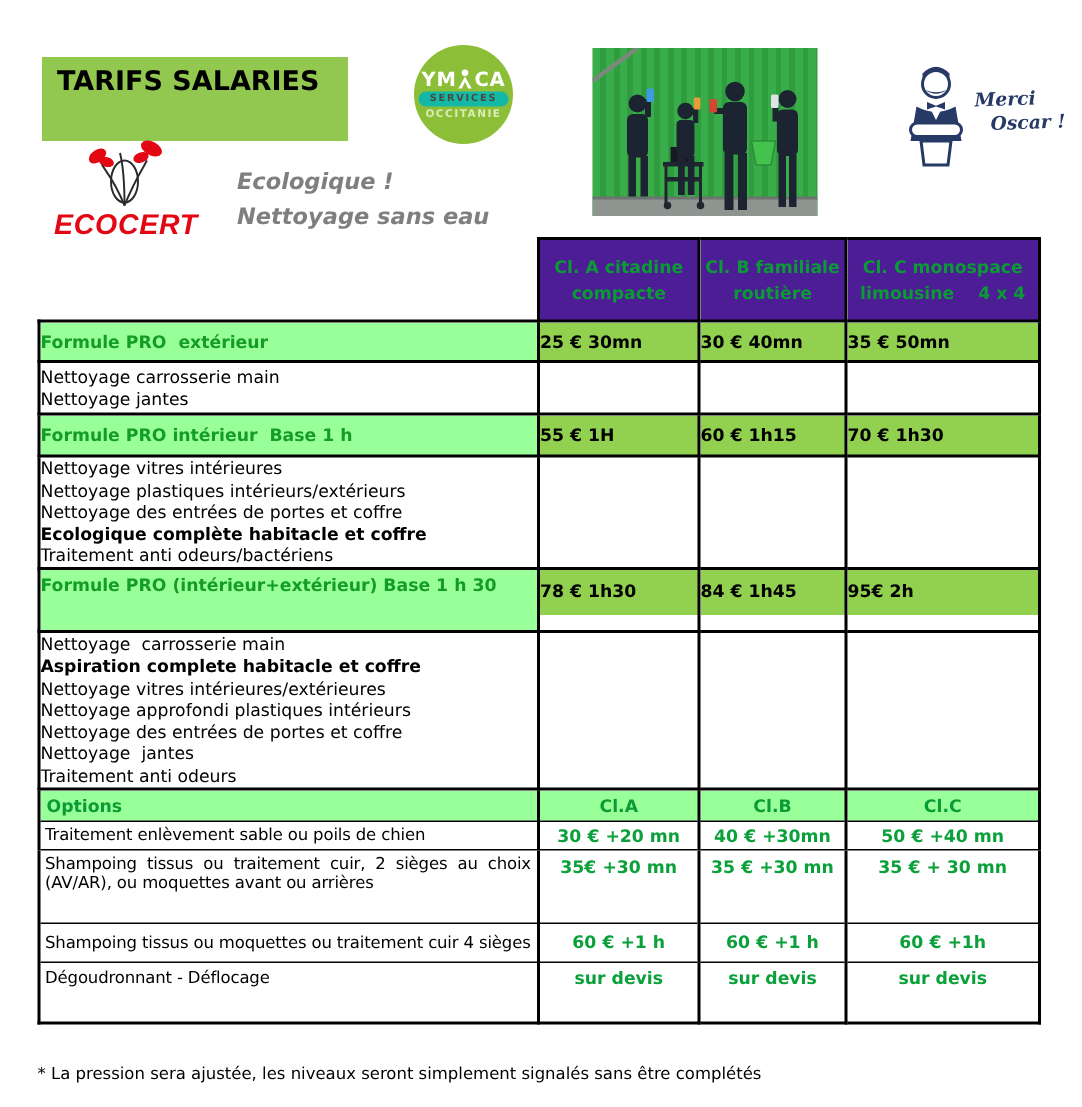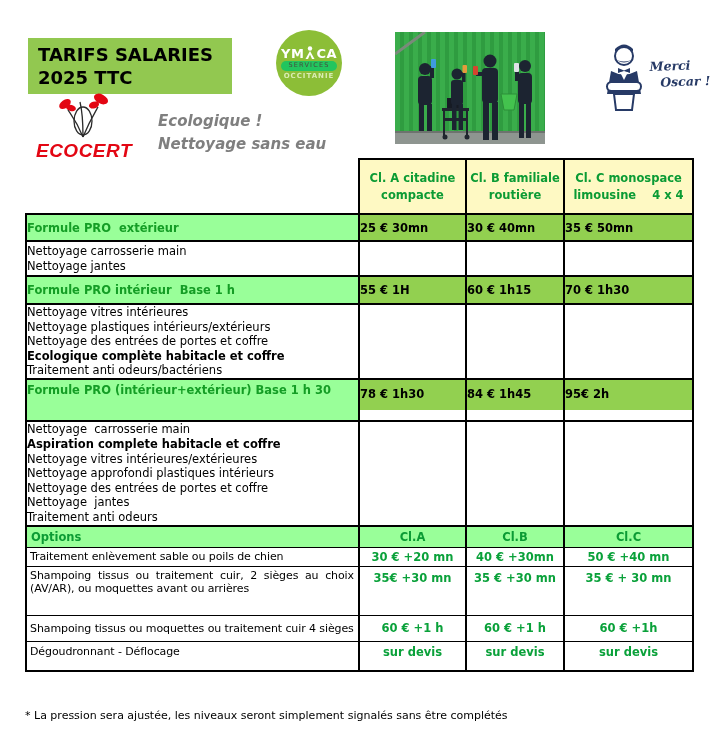--- a/index.html
+++ b/index.html
@@ -14,21 +14,21 @@
     background:#92c850;box-sizing:border-box;padding:5px 0 0 10px;
     font-size:18px;font-weight:bold;line-height:1.3;color:#000;
   }
   .ymca{
     position:absolute;left:276px;top:30px;width:66px;height:66px;border-radius:50%;
     background:#8cbe37;display:flex;flex-direction:column;align-items:center;
     justify-content:center;gap:1px;
   }
   .ymca .row1{display:flex;align-items:flex-end;color:#fff;font-weight:bold;
     font-size:13px;line-height:12px;letter-spacing:0.5px;}
-  .ymca .pill{background:#22c55e;color:#4a4a40;font-size:6.5px;font-weight:normal;
+  .ymca .pill{background:#14b8a6;color:#4a4a40;font-size:6.5px;font-weight:bold;
     letter-spacing:1.2px;padding:1.5px 7px;border-radius:7px;line-height:7px;}
   .ymca .region{color:#d9ecb4;font-size:7px;font-weight:bold;letter-spacing:1px;line-height:9px;}
   .photo{
     position:absolute;left:395px;top:32px;width:150px;height:112px;
     background:repeating-linear-gradient(90deg,#3aad4b 0 5px,#2f9c40 5px 9px);
   }
   .photo svg{display:block;}
   .oscar{position:absolute;left:600px;top:42px;width:115px;height:78px;display:flex;align-items:flex-start;}
   .oscar-text{margin-top:16px;margin-left:2px;color:#273a66;
     font-family:"DejaVu Serif","Liberation Serif",serif;font-style:italic;font-weight:bold;
@@ -38,21 +38,21 @@
   .ecocert .brand{color:#e30613;font-weight:bold;font-style:italic;font-size:19px;
     letter-spacing:0.5px;line-height:18px;font-family:"Liberation Sans",sans-serif;}
   .ecocert .sub{color:#e30613;font-weight:bold;font-style:italic;font-size:7.5px;line-height:9px;}
   .tagline{position:absolute;left:158px;top:110px;color:#7f7f7f;font-style:italic;
     font-weight:600;font-size:15px;line-height:1.55;}
   
   table.tbl{position:absolute;left:25px;top:158px;border-collapse:collapse;table-layout:fixed;}
   .tbl td{border:2px solid #000;box-sizing:border-box;padding:0;vertical-align:middle;
     font-size:11.5px;overflow:hidden;}
   .tbl td.empty{border:none;background:#fff;}
-  .hcell{background:#fef9c3;color:#0b9b34;font-weight:bold;font-size:12px;
+  .hcell{background:#4c1d95;color:#0b9b34;font-weight:bold;font-size:12px;
     text-align:center;vertical-align:top;padding-top:4px;line-height:1.45;white-space:pre-wrap;}
   .fcell{background:#99ff99;color:#149d25;font-weight:bold;font-size:13.5px;
     padding-left:4px;white-space:pre-wrap;}
   .pcell{background:#92d050;color:#000;font-weight:bold;font-size:12px;text-align:left;}
   .frow3 .fcell{vertical-align:top;padding-top:3px;}
   .frow3 .pcell{vertical-align:top;padding-top:7px;
     background:linear-gradient(#92d050 0 30px,#ffffff 30px);}
   .icell{background:#fff;vertical-align:top;padding:2px 0 0 3px;}
   .item{font-size:11.5px;line-height:14.6px;white-space:pre-wrap;}
   .item.b{font-weight:bold;}
@@ -70,21 +70,20 @@
   .opt.last td{border-bottom-width:2px;vertical-align:top;}
   .opt.last .olabel{padding-top:3px;}
   .opt.last .oval{padding-top:3px;}
   .footnote{position:absolute;left:25px;top:709px;font-size:11px;color:#000;}
 </style>
 </head>
 <body>
 
 <div class="title-box">
   <div>TARIFS SALARIES</div>
-  <div>2025 TTC</div>
 </div>
 
 <div class="ymca">
   <div class="row1">
     <span>YM</span>
     <svg width="10" height="14" viewBox="0 0 10 14" style="margin:0 1px;">
       <circle cx="5" cy="2.5" r="2.2" fill="#fff"></circle>
       <path d="M5 5 L0.5 13 L3 13 L5 8.5 L7 13 L9.5 13 Z" fill="#fff"></path>
     </svg>
     <span>CA</span>
@@ -275,21 +274,21 @@
   </tr>
 
   <tr style="height:26px" class="opt">
     <td class="olabel">Shampoing tissus ou moquettes ou traitement cuir 4 sièges</td>
     <td class="oval">60 € +1 h</td>
     <td class="oval">60 € +1 h</td>
     <td class="oval">60 € +1h</td>
   </tr>
 
 
-  <tr style="height:30px" class="opt last">
+  <tr style="height:41px" class="opt last">
     <td class="olabel">Dégoudronnant - Déflocage</td>
     <td class="oval">sur devis</td>
     <td class="oval">sur devis</td>
     <td class="oval">sur devis</td>
   </tr>
 </tbody>
   </table>
 
 <div class="footnote">* La pression sera ajustée, les niveaux seront simplement signalés sans être complétés</div>
 

